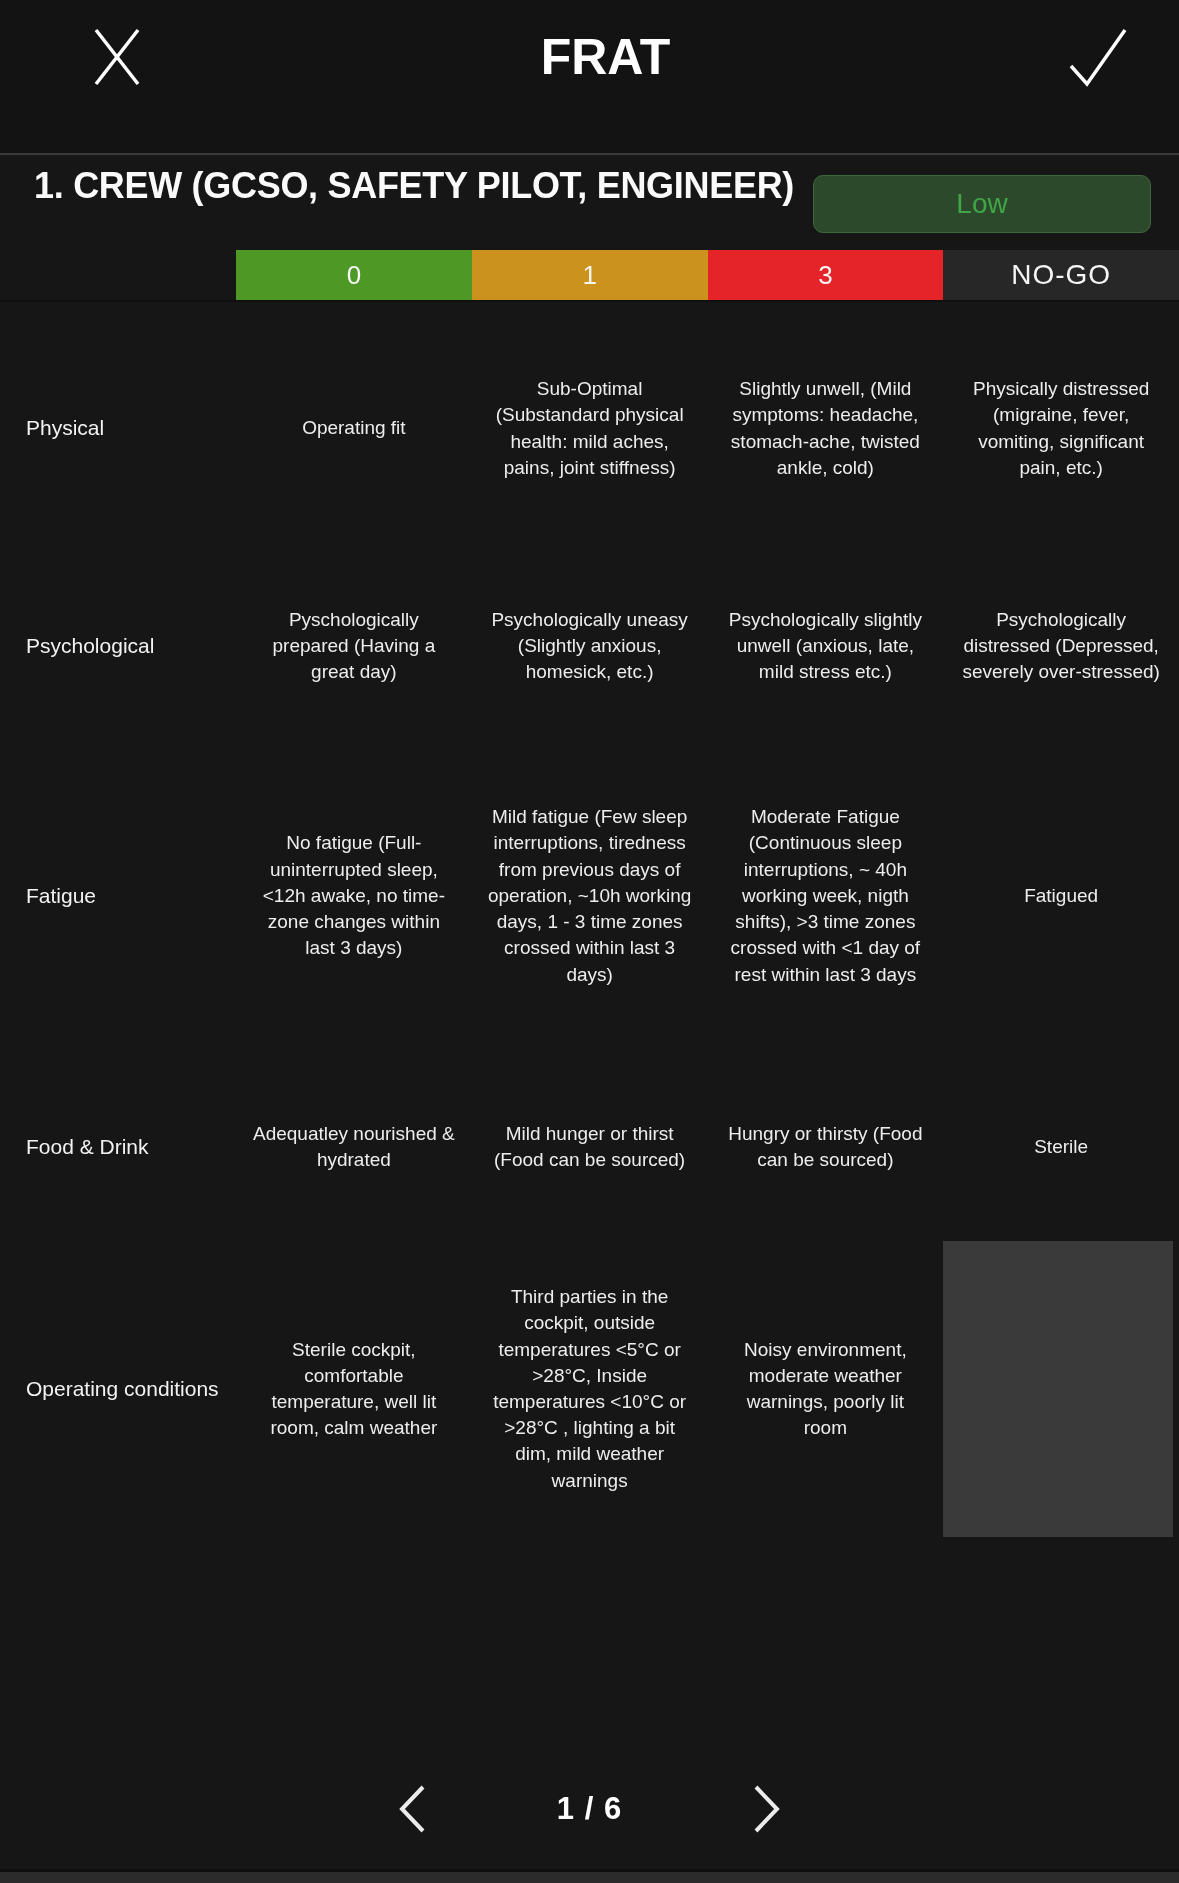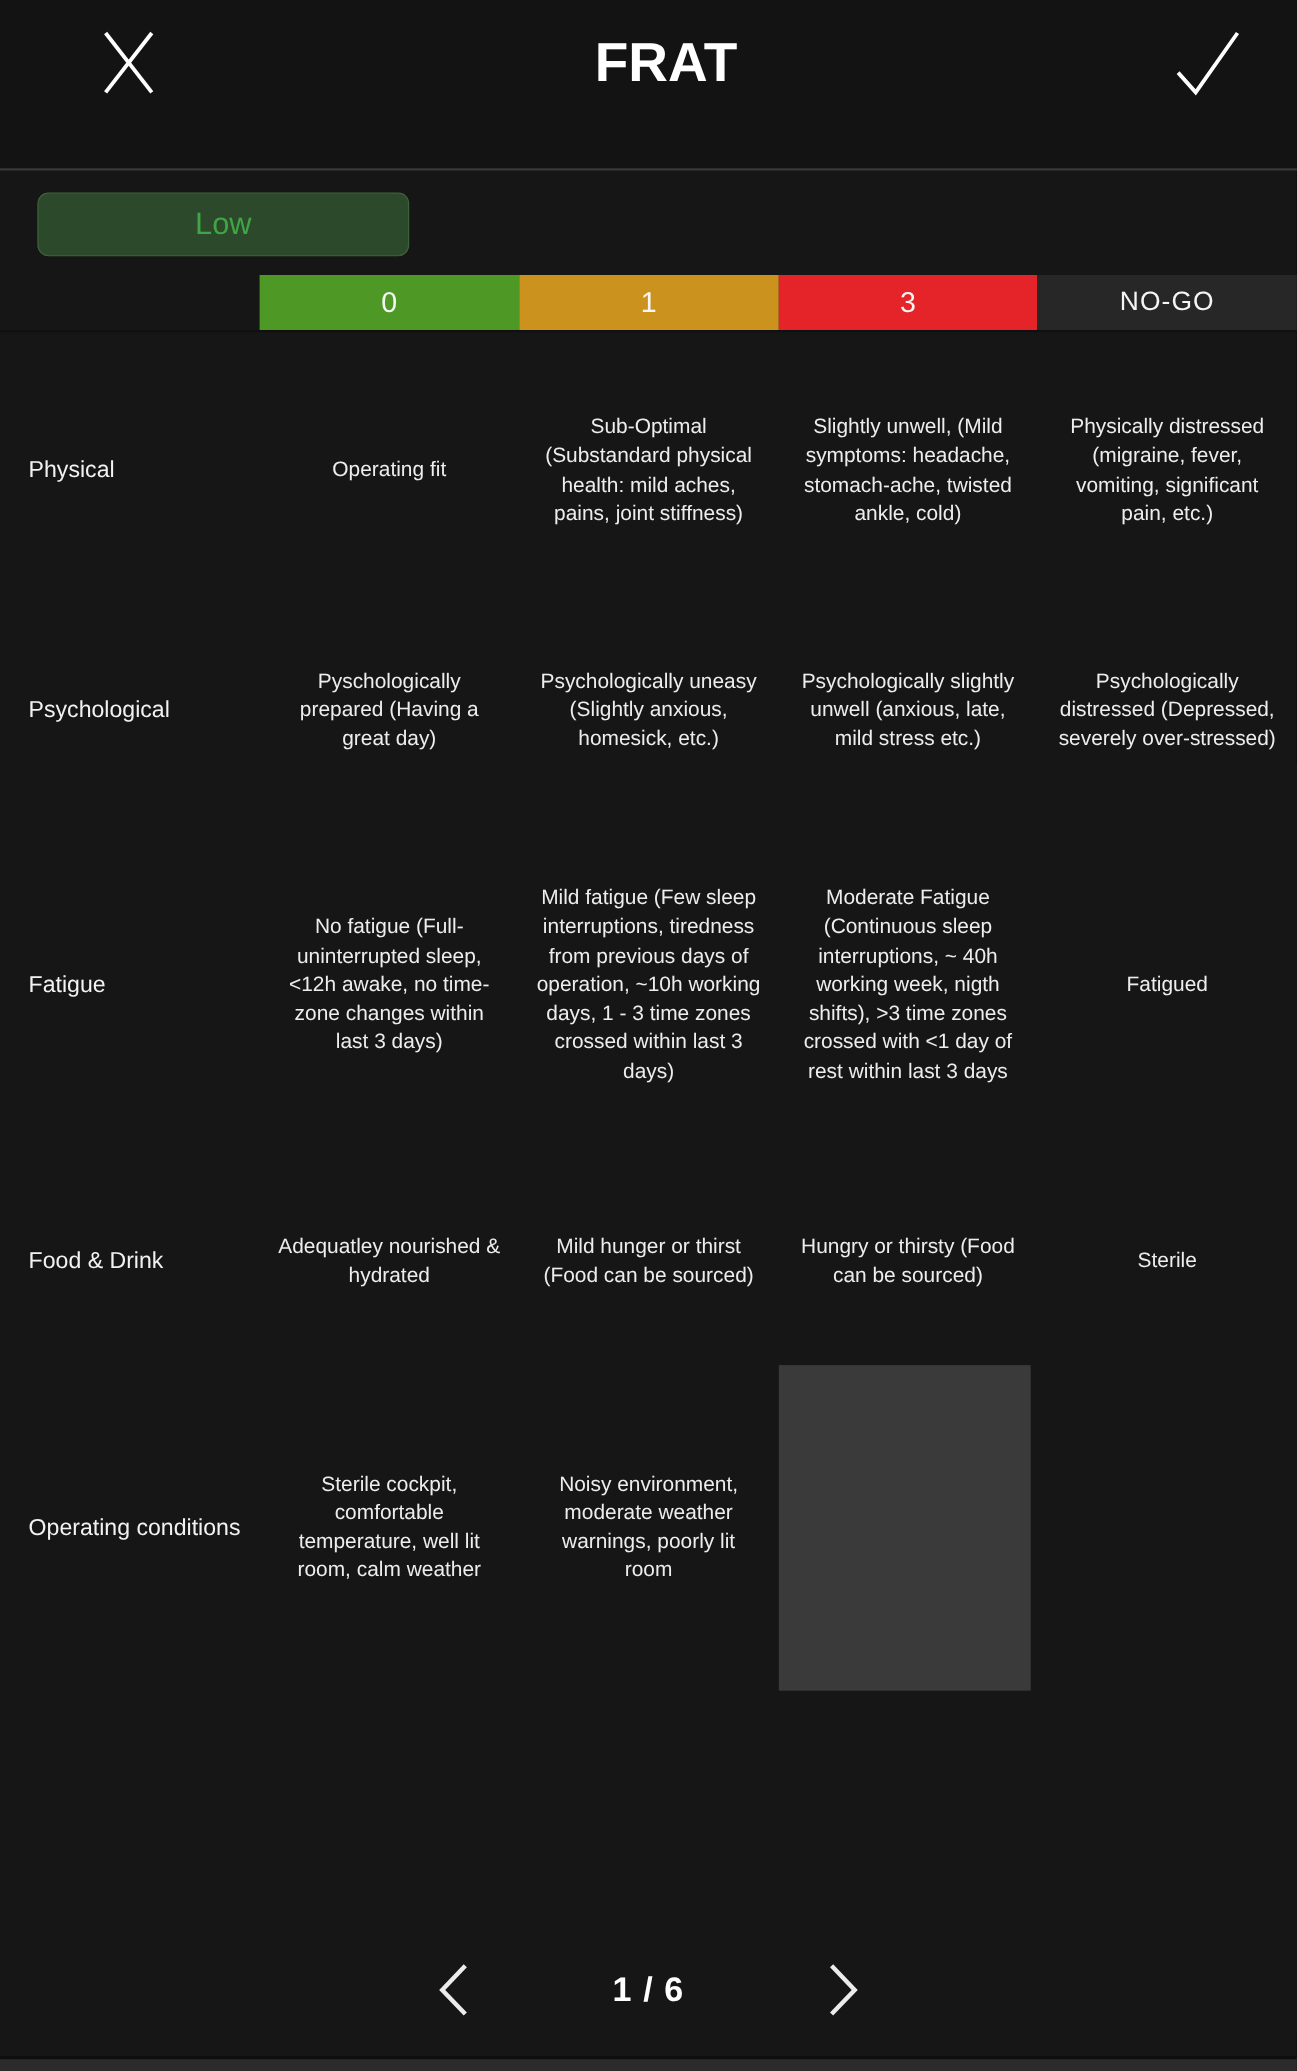--- a/index.html
+++ b/index.html
@@ -26,21 +26,21 @@
   .low-btn{width:338px;height:58px;margin-top:20px;flex:none;background:var(--low_bg);
            border:1px solid var(--low_border);border-radius:10px;color:var(--low_text);
            font-size:28px;font-family:inherit;display:flex;align-items:center;justify-content:center;cursor:pointer;}
 
   
   .thead{height:52px;display:grid;grid-template-columns:236px repeat(4,1fr);flex:none;border-bottom:2px solid #101010;}
   .thead .hcell{display:flex;align-items:center;justify-content:center;font-size:26px;color:#f5f5f5;}
   .hcell.c-green{background:var(--green);}
   .hcell.c-orange{background:var(--orange);}
   .hcell.c-red{background:var(--red);}
-  .hcell.c-nogo{background:var(--nogo_bg);font-size:24px;letter-spacing:1px;}
+  .hcell.c-nogo{background:var(--nogo_bg);font-size:28px;letter-spacing:1px;}
 
   #rows{flex:none;}
   .trow{display:grid;grid-template-columns:236px repeat(4,1fr);align-items:center;}
   .trow:nth-child(1){min-height:253px;}
   .trow:nth-child(2){min-height:182px;}
   .trow:nth-child(3){min-height:318px;}
   .trow:nth-child(4){min-height:184px;}
   .trow:nth-child(5){min-height:300px;}
   .rlabel{font-size:21px;line-height:1.35;padding-left:26px;padding-right:12px;color:#f2f2f2;}
   .cell{font-size:19px;line-height:1.38;text-align:center;padding:6px 16px;color:#ededed;align-self:center;}
@@ -72,20 +72,21 @@
     <button class="icon-btn">
       <span>
         <svg width="66" height="62" viewBox="0 0 66 62">
           <polyline points="6,40 22,58 60,4" fill="none" stroke="#fff" stroke-width="3.5"></polyline>
         </svg>
       </span>
     </button>
   </div>
 
   <div class="section">
+    <h2>1. CREW (GCSO, SAFETY PILOT, ENGINEER)</h2>
     <button class="low-btn">Low</button>
   </div>
 
   <div class="thead">
     <div class="hcell"></div>
     <div class="hcell c-green">0</div>
     <div class="hcell c-orange">1</div>
     <div class="hcell c-red">3</div>
     <div class="hcell c-nogo">NO-GO</div>
   </div>
@@ -115,20 +116,21 @@
       <div class="trow">
         <div class="rlabel">Food &amp; Drink</div>
         <div class="cell">Adequatley nourished &amp; hydrated</div>
         <div class="cell">Mild hunger or thirst (Food can be sourced)</div>
         <div class="cell">Hungry or thirsty (Food can be sourced)</div>
         <div class="cell">Sterile</div>
       </div>
       <div class="trow">
         <div class="rlabel">Operating conditions</div>
         <div class="cell">Sterile cockpit, comfortable temperature, well lit room, calm weather</div>
+        <div class="cell">Third parties in the cockpit, outside temperatures &lt;5°C or &gt;28°C, Inside temperatures &lt;10°C or &gt;28°C , lighting a bit dim, mild weather warnings</div>
         <div class="cell">Noisy environment, moderate weather warnings, poorly lit room</div>
         <div class="cell empty-highlight"></div>
       </div>
     </div>
 
   <div class="spacer"></div>
 
   <div class="pagination">
     <button class="icon-btn">
       <span>

